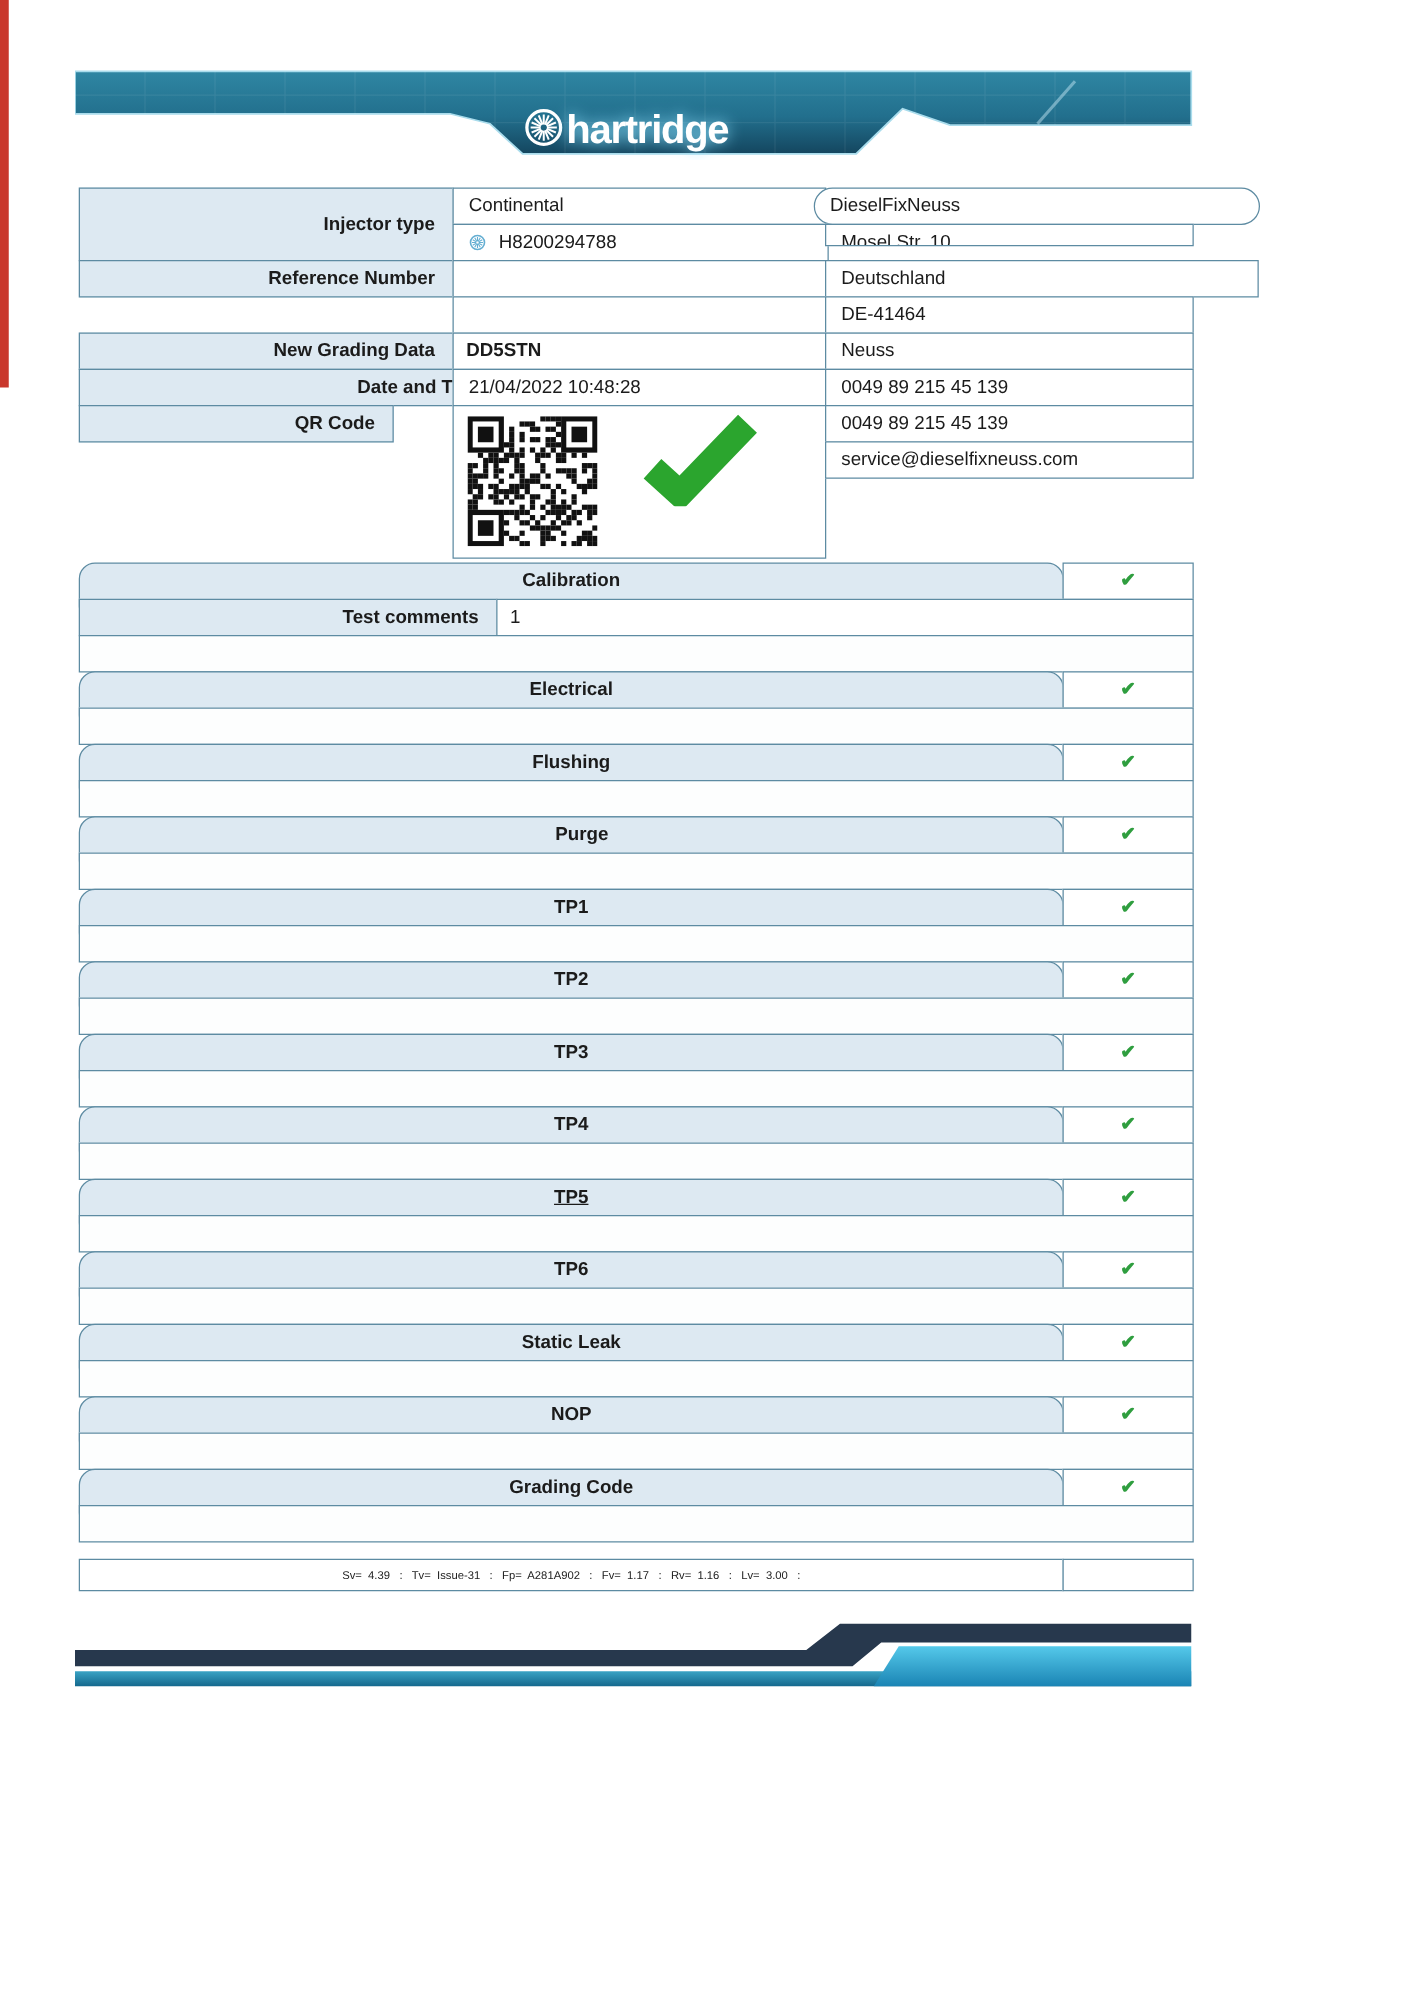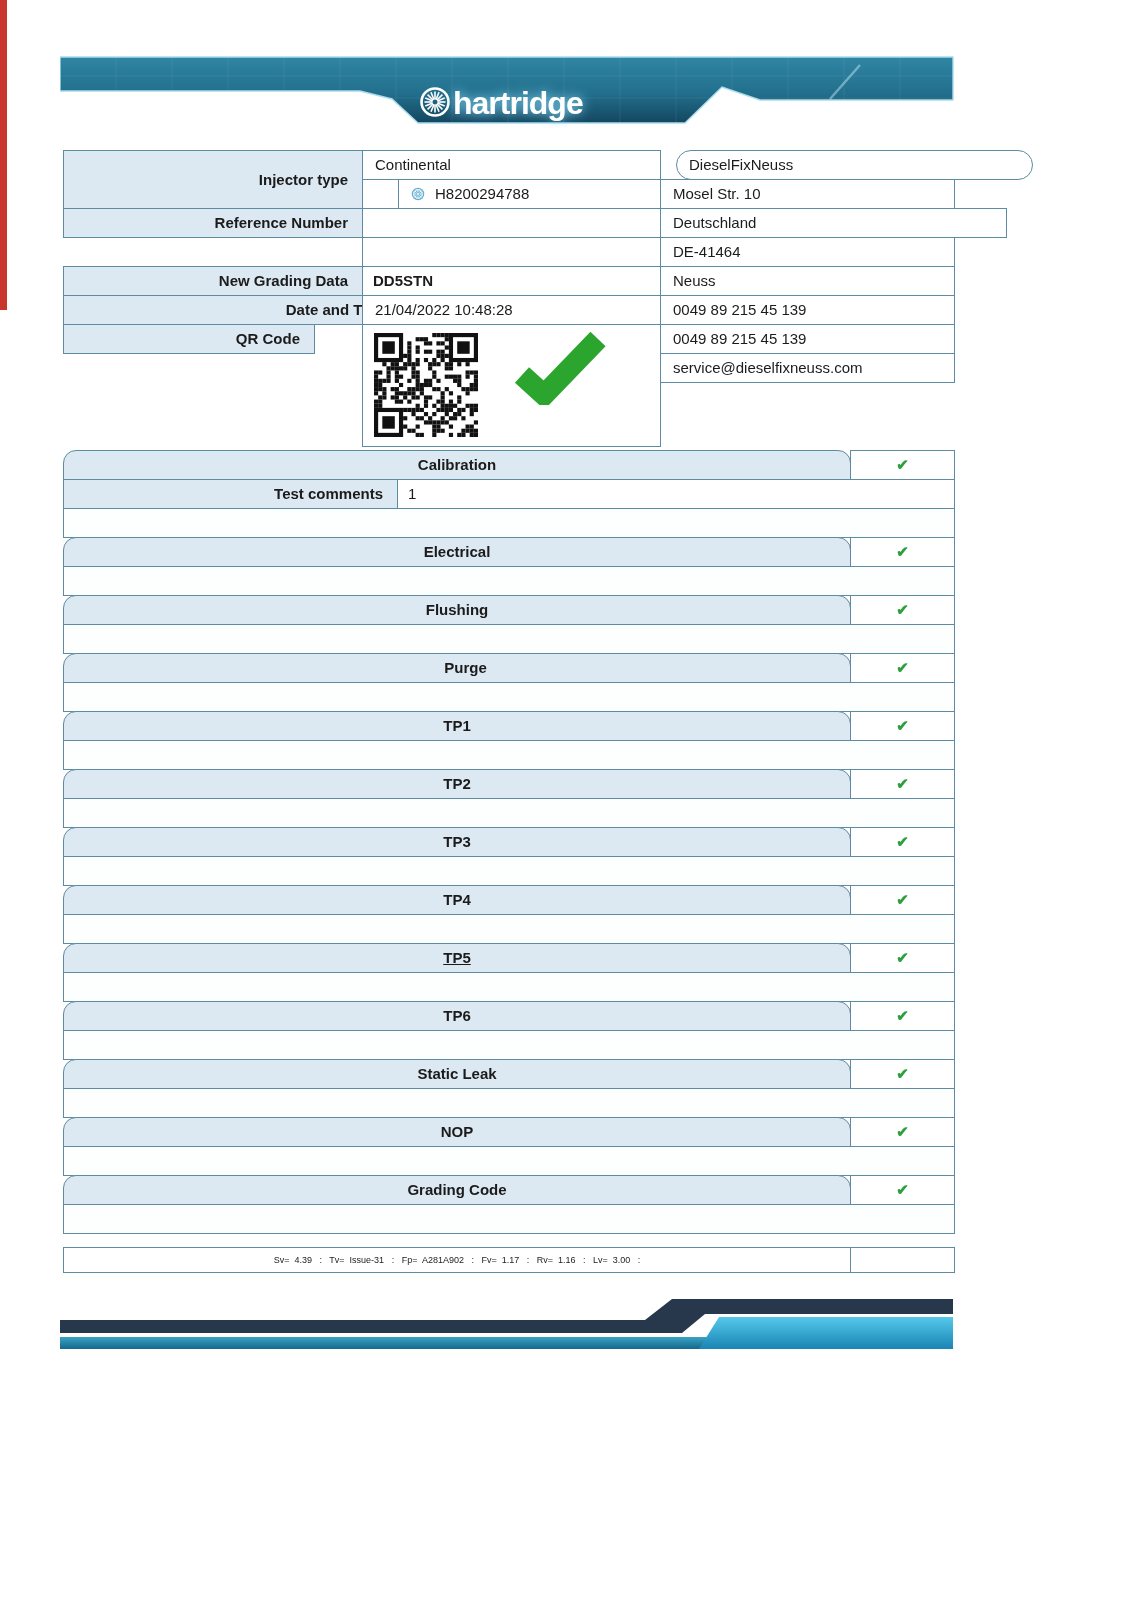--- a/index.html
+++ b/index.html
@@ -103,21 +103,21 @@
 
 <div id="info-table" class="abs">
 
   <div class="cell blue lbl" style="left:0;top:0;width:300px;height:59px;line-height:57px;">Injector type</div>
   <div class="cell blue lbl" style="left:0;top:58px;width:300px;height:30px;">Reference Number</div>
   <div class="cell blue lbl" style="left:0;top:116px;width:300px;height:30px;">New Grading Data</div>
   <div class="cell blue lbl" style="left:0;top:145px;width:340px;height:30px;">Date and Time</div>
   <div class="cell blue lbl" style="left:0;top:174px;width:252px;height:30px;">QR Code</div>
 
   <div class="cell val" style="left:299px;top:0;width:299px;height:30px;">Continental</div>
-  <div class="cell" style="left:299px;top:29px;width:301px;height:30px;margin-left:36px;">
+  <div class="cell" style="left:299px;top:29px;width:301px;height:30px;">
     <div class="serial-wrap" style="height:28px;">
       <svg width="14" height="14" viewBox="0 0 14 14">
         <circle cx="7" cy="7" r="5.6" fill="none" stroke="#64aed2" stroke-width="1.3"></circle>
         <g class="js-wheel">
             <line x1="8.00" y1="7.00" x2="11.40" y2="7.00" stroke="#64aed2" stroke-width="0.9"></line>
             <line x1="7.87" y1="7.50" x2="10.81" y2="9.20" stroke="#64aed2" stroke-width="0.9"></line>
             <line x1="7.50" y1="7.87" x2="9.20" y2="10.81" stroke="#64aed2" stroke-width="0.9"></line>
             <line x1="7.00" y1="8.00" x2="7.00" y2="11.40" stroke="#64aed2" stroke-width="0.9"></line>
             <line x1="6.50" y1="7.87" x2="4.80" y2="10.81" stroke="#64aed2" stroke-width="0.9"></line>
             <line x1="6.13" y1="7.50" x2="3.19" y2="9.20" stroke="#64aed2" stroke-width="0.9"></line>
@@ -368,22 +368,22 @@
         <rect x="80" y="8" width="12" height="12" fill="#111"></rect>
         <rect x="0" y="72" width="28" height="28" fill="#111"></rect>
         <rect x="4" y="76" width="20" height="20" fill="#fff"></rect>
         <rect x="8" y="80" width="12" height="12" fill="#111"></rect>
       </svg>
     <svg class="abs" style="left:146px;top:4px;" width="102" height="76" viewBox="0 0 102 76">
       <polyline points="13,46 35,66 89,10" fill="none" stroke="#2ba52e" stroke-width="21" stroke-linecap="butt" stroke-linejoin="miter"></polyline>
     </svg>
   </div>
 
-  <div class="cell val" style="left:613px;top:0;width:357px;height:30px;border-radius:15px;">DieselFixNeuss</div>
-  <div class="cell val" style="left:597px;top:29px;width:295px;height:30px;">Mosel Str. 10</div>
+  <div class="cell val" style="left:588px;top:0;width:357px;height:30px;border-radius:15px;">DieselFixNeuss</div>
+  <div class="cell val" style="left:597px;top:29px;width:295px;height:18px;">Mosel Str. 10</div>
   <div class="cell val" style="left:597px;top:58px;width:347px;height:30px;">Deutschland</div>
   <div class="cell val" style="left:597px;top:87px;width:295px;height:30px;">DE-41464</div>
   <div class="cell val" style="left:597px;top:116px;width:295px;height:30px;">Neuss</div>
   <div class="cell val" style="left:597px;top:145px;width:295px;height:30px;">0049 89 215 45 139</div>
   <div class="cell val" style="left:597px;top:174px;width:295px;height:30px;">0049 89 215 45 139</div>
   <div class="cell val" style="left:597px;top:203px;width:295px;height:30px;">service@dieselfixneuss.com</div>
 </div>
 
 <div id="tests-table" class="abs">
 

